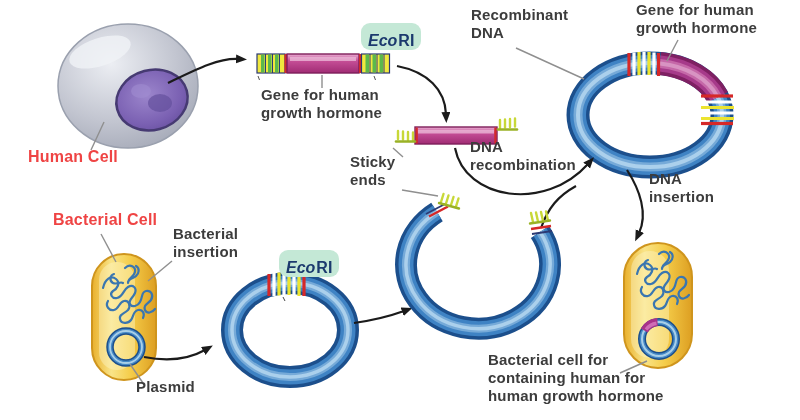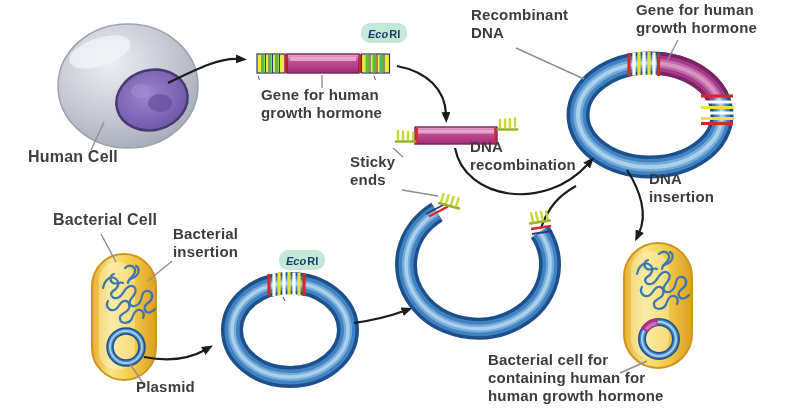--- a/index.html
+++ b/index.html
@@ -1,22 +1,22 @@
 <!DOCTYPE html>
 <html><head>
 <meta charset="utf-8">
 <style>
   html,body{margin:0;padding:0;background:#fff;}
   #stage{position:relative;width:800px;height:420px;background:#ffffff;overflow:hidden;
          font-family:"Liberation Sans",sans-serif;}
   #stage svg{position:absolute;left:0;top:0;}
   .lbl{position:absolute;font-size:15px;line-height:18px;color:#3c3c3c;letter-spacing:.2px;white-space:nowrap;font-weight:bold;}
-  .lbl.bold{font-weight:bold;font-size:16px;color:#404040;}
-  .badge{position:absolute;background:#c4e8d6;border-radius:9px;padding:4px 7px 2px;
-         font-size:11px;line-height:14px;font-weight:bold;color:#1c3a6e;white-space:nowrap;}
+  .lbl.bold{font-weight:bold;font-size:16px;color:#ef4444;}
+  .badge{position:absolute;background:#c4e8d6;border-radius:9px;padding:11px 7px 2px;
+         font-size:16px;line-height:14px;font-weight:bold;color:#1c3a6e;white-space:nowrap;}
   .badge .eco{font-style:italic;margin-right:1px;}
 </style>
 </head>
 <body>
 
 <div id="stage">
 
 <svg width="800" height="420" viewBox="0 0 800 420">
   <defs>
     <marker id="ah" markerUnits="userSpaceOnUse" markerWidth="12" markerHeight="10" refX="2" refY="4.5" orient="auto">

